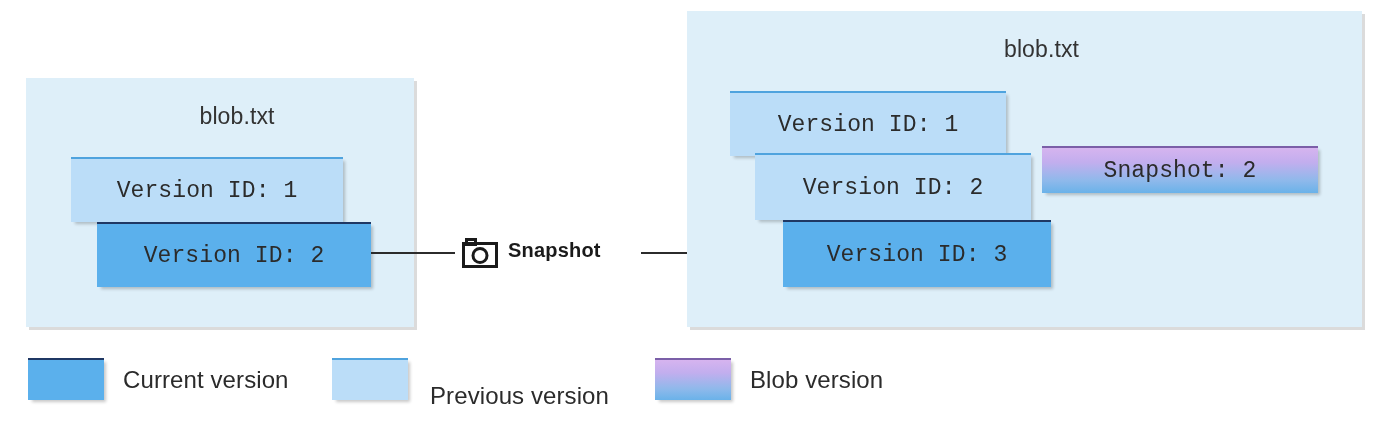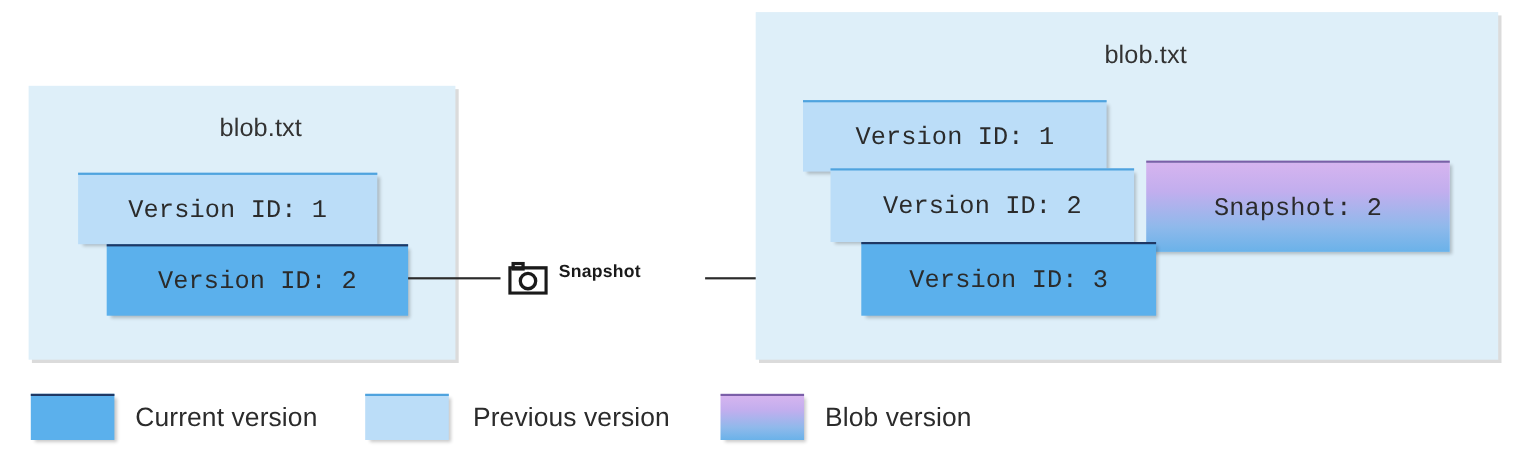--- a/index.html
+++ b/index.html
@@ -75,21 +75,21 @@
   .arrow-head {
     position: absolute;
     width: 0;
     height: 0;
     border-top: 8px solid transparent;
     border-bottom: 8px solid transparent;
     border-left: 13px solid #2b2b2b;
   }
   .snapshot-label {
     position: absolute;
-    font-size: 16px;
+    font-size: 20px;
     font-weight: bold;
     color: #1a1a1a;
     white-space: nowrap;
     letter-spacing: 0.2px;
   }
   .camera-icon {
     position: absolute;
     width: 36px;
     height: 30px;
   }
@@ -159,30 +159,30 @@
   </div>
 
   <div class="vbox previous" style="left:730px; top:91px; width:276px; height:65px;">
     <span>Version ID: 1</span>
   </div>
 
   <div class="vbox previous" style="left:755px; top:153px; width:276px; height:67px;">
     <span>Version ID: 2</span>
   </div>
 
-  <div class="vbox snapshot" style="left:1042px; top:146px; width:276px; height:83px;">
+  <div class="vbox snapshot" style="left:1042px; top:146px; width:276px; height:47px;">
     <span>Snapshot: 2</span>
   </div>
 
   <div class="vbox current" style="left:783px; top:220px; width:268px; height:67px;">
     <span>Version ID: 3</span>
   </div>
 
   <div class="legend-swatch current" style="left:28px; top:358px;"></div>
   <div class="legend-text" style="left:123px; top:366px;">Current version</div>
 
   <div class="legend-swatch previous" style="left:332px; top:358px;"></div>
-  <div class="legend-text" style="left:430px; top:366px;">Previous version</div>
+  <div class="legend-text" style="left:430px; top:382px;">Previous version</div>
 
   <div class="legend-swatch snapshot" style="left:655px; top:358px;"></div>
   <div class="legend-text" style="left:750px; top:366px;">Blob version</div>
 
 </div>
 
 </body></html>

